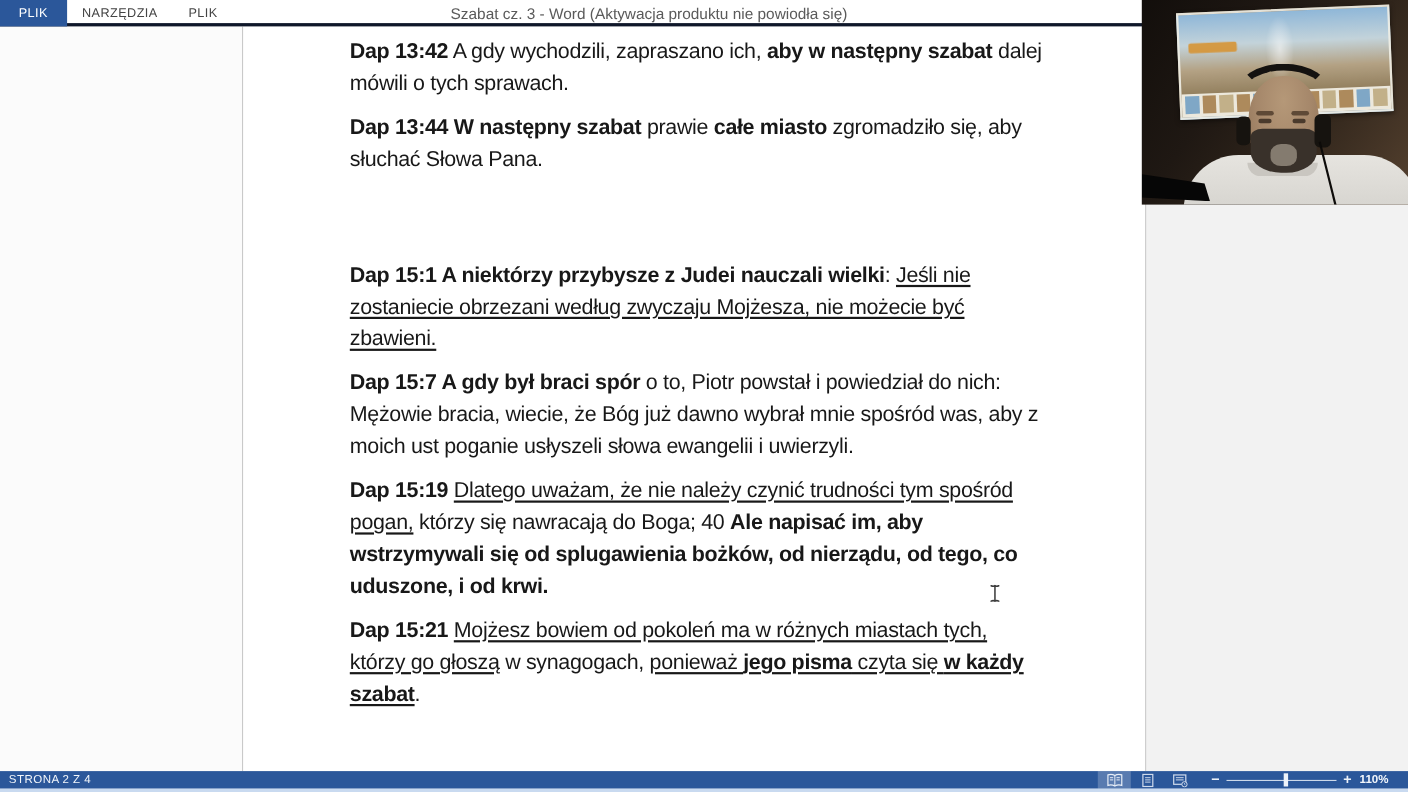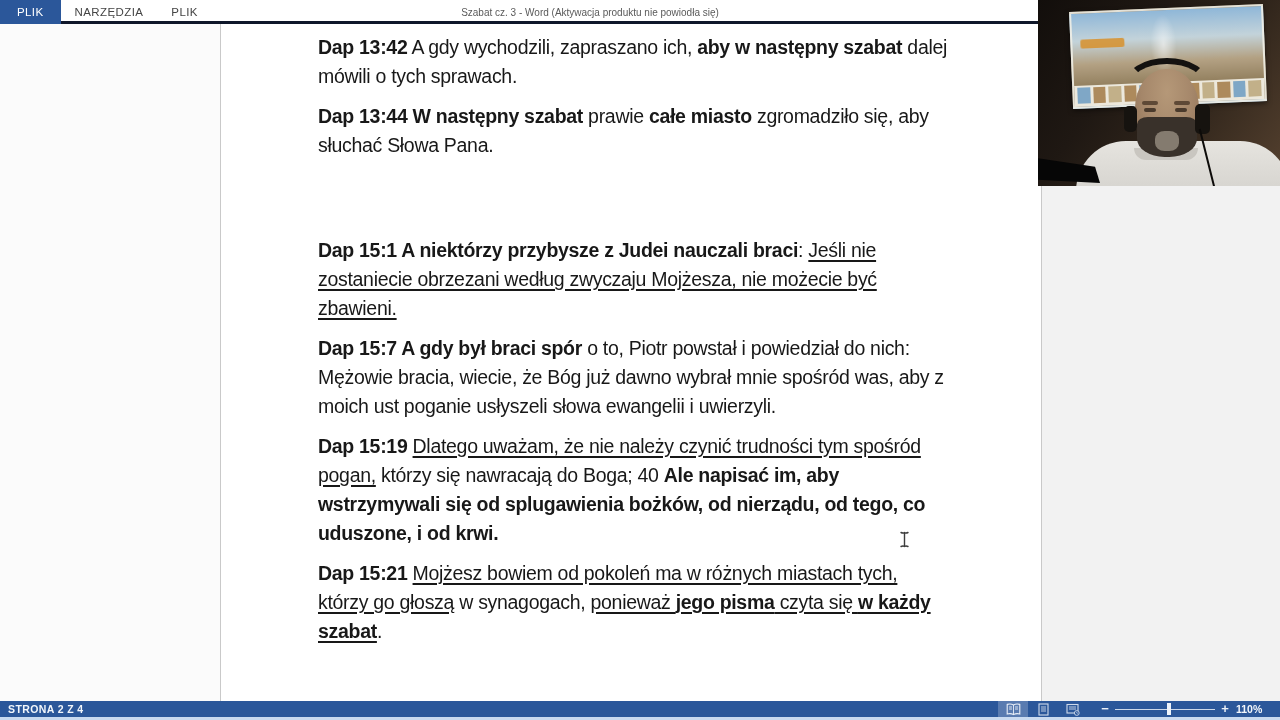--- a/index.html
+++ b/index.html
@@ -8,21 +8,21 @@
 
   
   .titlebar { position:absolute; left:0; top:0; width:1280px; height:24px;
               background:#ffffff; border-bottom:3px solid #0f172a; z-index:20; }
   .tabs { position:absolute; left:0; top:0; height:24px; display:flex; align-items:stretch; }
   .tab { display:flex; align-items:center; padding:0 14px; font-size:11.5px;
          color:#444; letter-spacing:.4px; cursor:default; }
   .tab.active { background:#2b579a; color:#fff; padding:0 17px; }
   .win-title { position:absolute; left:0; top:0; width:1180px; height:24px;
                display:flex; align-items:center; justify-content:center;
-               font-size:10px; color:#5a5a5a; pointer-events:none; }
+               font-size:14px; color:#5a5a5a; pointer-events:none; }
 
   
   .doc-area { position:absolute; left:0; top:24px; width:1280px; height:677px; background:#fff; }
   .pane-left  { position:absolute; left:0; top:0; width:220px; height:677px; background:#fbfbfb; }
   .pane-right { position:absolute; left:1042px; top:0; width:238px; height:677px; background:#f2f2f2; }
   .divider-left  { position:absolute; left:220px;  top:0; width:1px; height:677px; background:#c9c9c9; }
   .divider-right { position:absolute; left:1041px; top:0; width:1px; height:677px; background:#c9c9c9; }
 
   .text-column { position:absolute; left:318px; top:9px; width:630px; }
   .para { font-size:19.5px; line-height:29px; color:#181818; letter-spacing:-0.3px;
@@ -81,21 +81,21 @@
              background:#0d0b09; transform:rotate(-14deg); }
   .cam-wedge { position:absolute; left:0; top:155px; width:62px; height:28px; background:#060606;
                clip-path:polygon(0 12%, 92% 42%, 100% 100%, 0 88%); }
 
   
   .statusbar { position:absolute; left:0; top:701px; width:1280px; height:16px;
                background:#2b579a; color:#fff; z-index:40;
                display:flex; align-items:center; }
   .statusbar-strip { position:absolute; left:0; top:717px; width:1280px; height:3px;
                      background:#c9daf0; z-index:40; }
-  .page-indicator { font-size:10.5px; font-weight:700; letter-spacing:.4px; margin-left:8px;
+  .page-indicator { font-size:10.5px; font-weight:400; letter-spacing:.4px; margin-left:8px;
                     color:#f2f6fb; }
   .status-right { position:absolute; right:4px; top:0; height:16px; display:flex;
                   align-items:center; gap:0; }
   .view-btn { width:30px; height:16px; display:flex; align-items:center; justify-content:center; }
   .view-btn.active { background:rgba(255,255,255,.22); }
   .view-btn svg { display:block; }
   .zoom-ctrl { display:flex; align-items:center; margin-left:10px; }
   .zoom-minus,.zoom-plus { color:#eaf0f8; font-size:13px; width:14px; text-align:center;
                            line-height:14px; font-weight:700; }
   .zoom-track { position:relative; width:100px; height:16px; margin:0 3px; }
@@ -119,21 +119,21 @@
 
 <div class="doc-area">
   <div class="pane-left"></div>
   <div class="pane-right"></div>
   <div class="divider-left"></div>
   <div class="divider-right"></div>
 
   <div class="text-column">
       <p class="para para-0"><span class="bold">Dap 13:42</span><span>  A gdy wychodzili, zapraszano ich, </span><span class="bold">aby w następny szabat</span><span> dalej mówili o tych sprawach.</span></p>
       <p class="para para-1"><span class="bold">Dap 13:44  W następny szabat</span><span> prawie </span><span class="bold">całe miasto</span><span> zgromadziło się, aby słuchać Słowa Pana.</span></p>
-      <p class="para para-2"><span class="bold">Dap 15:1  A niektórzy przybysze z Judei nauczali braci</span><span>: </span><span class="underline">Jeśli nie zostaniecie obrzezani według zwyczaju Mojżesza, nie możecie być zbawieni. </span></p>
+      <p class="para para-2"><span class="bold">Dap 15:1  A niektórzy przybysze z Judei nauczali wielki</span><span>: </span><span class="underline">Jeśli nie zostaniecie obrzezani według zwyczaju Mojżesza, nie możecie być zbawieni. </span></p>
       <p class="para para-3"><span class="bold">Dap 15:7  A gdy był braci spór</span><span class="italic"> o to</span><span>, Piotr powstał i powiedział do nich: Mężowie bracia, wiecie, że Bóg już dawno wybrał </span><span class="italic">mnie</span><span> spośród was, aby z moich ust poganie usłyszeli słowa ewangelii i uwierzyli.</span></p>
       <p class="para para-4"><span class="bold">Dap 15:19</span><span>  </span><span class="underline">Dlatego uważam, że nie należy czynić trudności tym spośród pogan,</span><span> którzy się nawracają do Boga; 40  </span><span class="bold">Ale napisać im, aby wstrzymywali się od splugawienia bożków, od nierządu, od tego, co uduszone, i od krwi.</span></p>
       <p class="para para-5"><span class="bold">Dap 15:21</span><span>  </span><span class="underline">Mojżesz bowiem od pokoleń ma w różnych miastach tych, którzy go głoszą</span><span> w synagogach, </span><span class="underline">ponieważ </span><span class="bold underline">jego pisma</span><span class="underline"> czyta się </span><span class="bold underline">w każdy szabat</span><span>.</span></p>
     </div>
 
   <div class="ibeam">
     <svg width="13" height="17" viewBox="0 0 13 17">
       <path d="M3 1.5 Q5 2.5 6.5 1.5 Q8 2.5 10 1.5 M6.5 1.5 V15.5 M3 15.5 Q5 14.5 6.5 15.5 Q8 14.5 10 15.5" fill="none" stroke="#3c3c3c" stroke-width="1.4" stroke-linecap="round"></path>
     </svg>
   </div>

